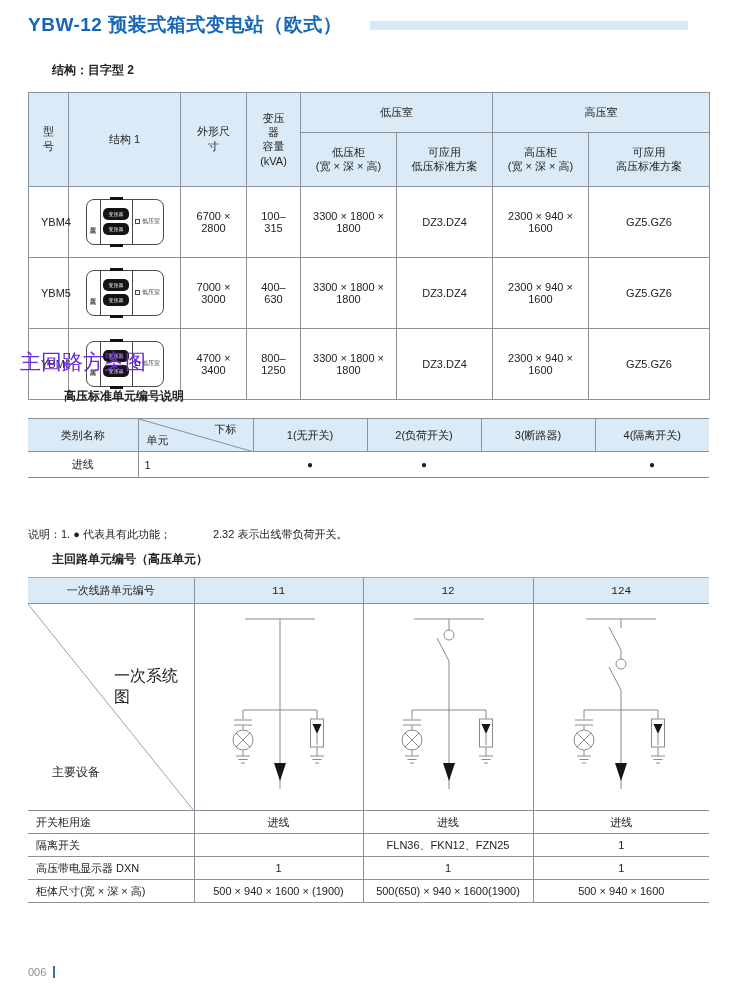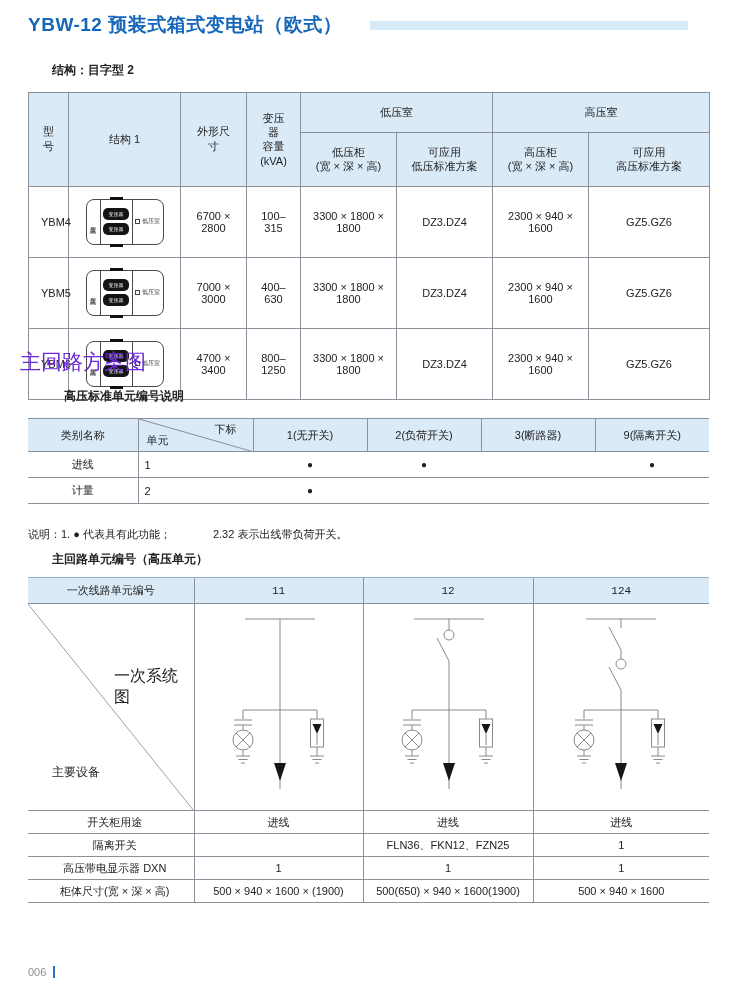--- a/index.html
+++ b/index.html
@@ -63,21 +63,21 @@
 
   .sub3 { left:28px; top:551px; }
 
   
   .t3-wrap { left:28px; top:577px; }
   .t3 thead th { background:#daeaf7; font-weight:400; height:26px; border-top:1px solid #9ab0c0;
                  border-bottom:1px solid #8b9198; text-align:center; vertical-align:middle;font-family:Liberation Mono, monospace; }
   .t3 thead th + th { border-left:1px solid #8b9198; }
   .t3 tbody td { border-bottom:1px solid #8b9198; height:23px; vertical-align:middle; }
   .t3 tbody td + td { border-left:1px solid #8b9198; text-align:center; }
-  .t3 td.lbl { text-align:center; padding-left:8px; }
+  .t3 td.lbl { text-align:left; padding-left:8px; }
   .t3 tr.diagrow td { height:207px; padding:0; }
   .dcell { position:relative; }
   .dcell > svg { position:absolute; left:0; top:0; }
   .lbl-sys { position:absolute; left:86px; top:62px; font-size:16px; color:#222; }
   .lbl-equip { position:absolute; left:24px; top:160px; font-size:12px; color:#222; }
   .circ { display:block; margin:0 auto; }
   .circ line, .circ circle, .circ rect, .circ path { stroke:#8a8a8a; stroke-width:1; fill:none; }
   .circ .fillk { fill:#161616; stroke:none; }
 
   
@@ -249,39 +249,31 @@
       <th class="diag-cell">
         <svg width="115" height="33">
               <line x1="0" y1="0" x2="115" y2="33" stroke="#8b9198" stroke-width="1"></line>
             </svg>
         <span class="d-top">下标</span>
         <span class="d-bot">单元</span>
       </th>
       <th>1(无开关)</th>
       <th>2(负荷开关)</th>
       <th>3(断路器)</th>
-      <th>9(隔离开关)</th>
+      <th>4(隔离开关)</th>
     </tr>
   </thead>
   <tbody>
     <tr>
       <td>进线</td>
       <td class="unit">1</td>
       <td class="dot">●</td>
       <td class="dot">●</td>
       <td class="dot"></td>
       <td class="dot">●</td>
-    </tr>
-    <tr>
-      <td>计量</td>
-      <td class="unit">2</td>
-      <td class="dot">●</td>
-      <td class="dot"></td>
-      <td class="dot"></td>
-      <td class="dot"></td>
     </tr>
   </tbody>
 </table>
 </div>
 
 <div class="abs note-line">
   <span>说明：1. ● 代表具有此功能；</span><span class="note2">2.32 表示出线带负荷开关。</span>
 </div>
 
 <div class="abs bold-label sub3">主回路单元编号（高压单元）</div>

